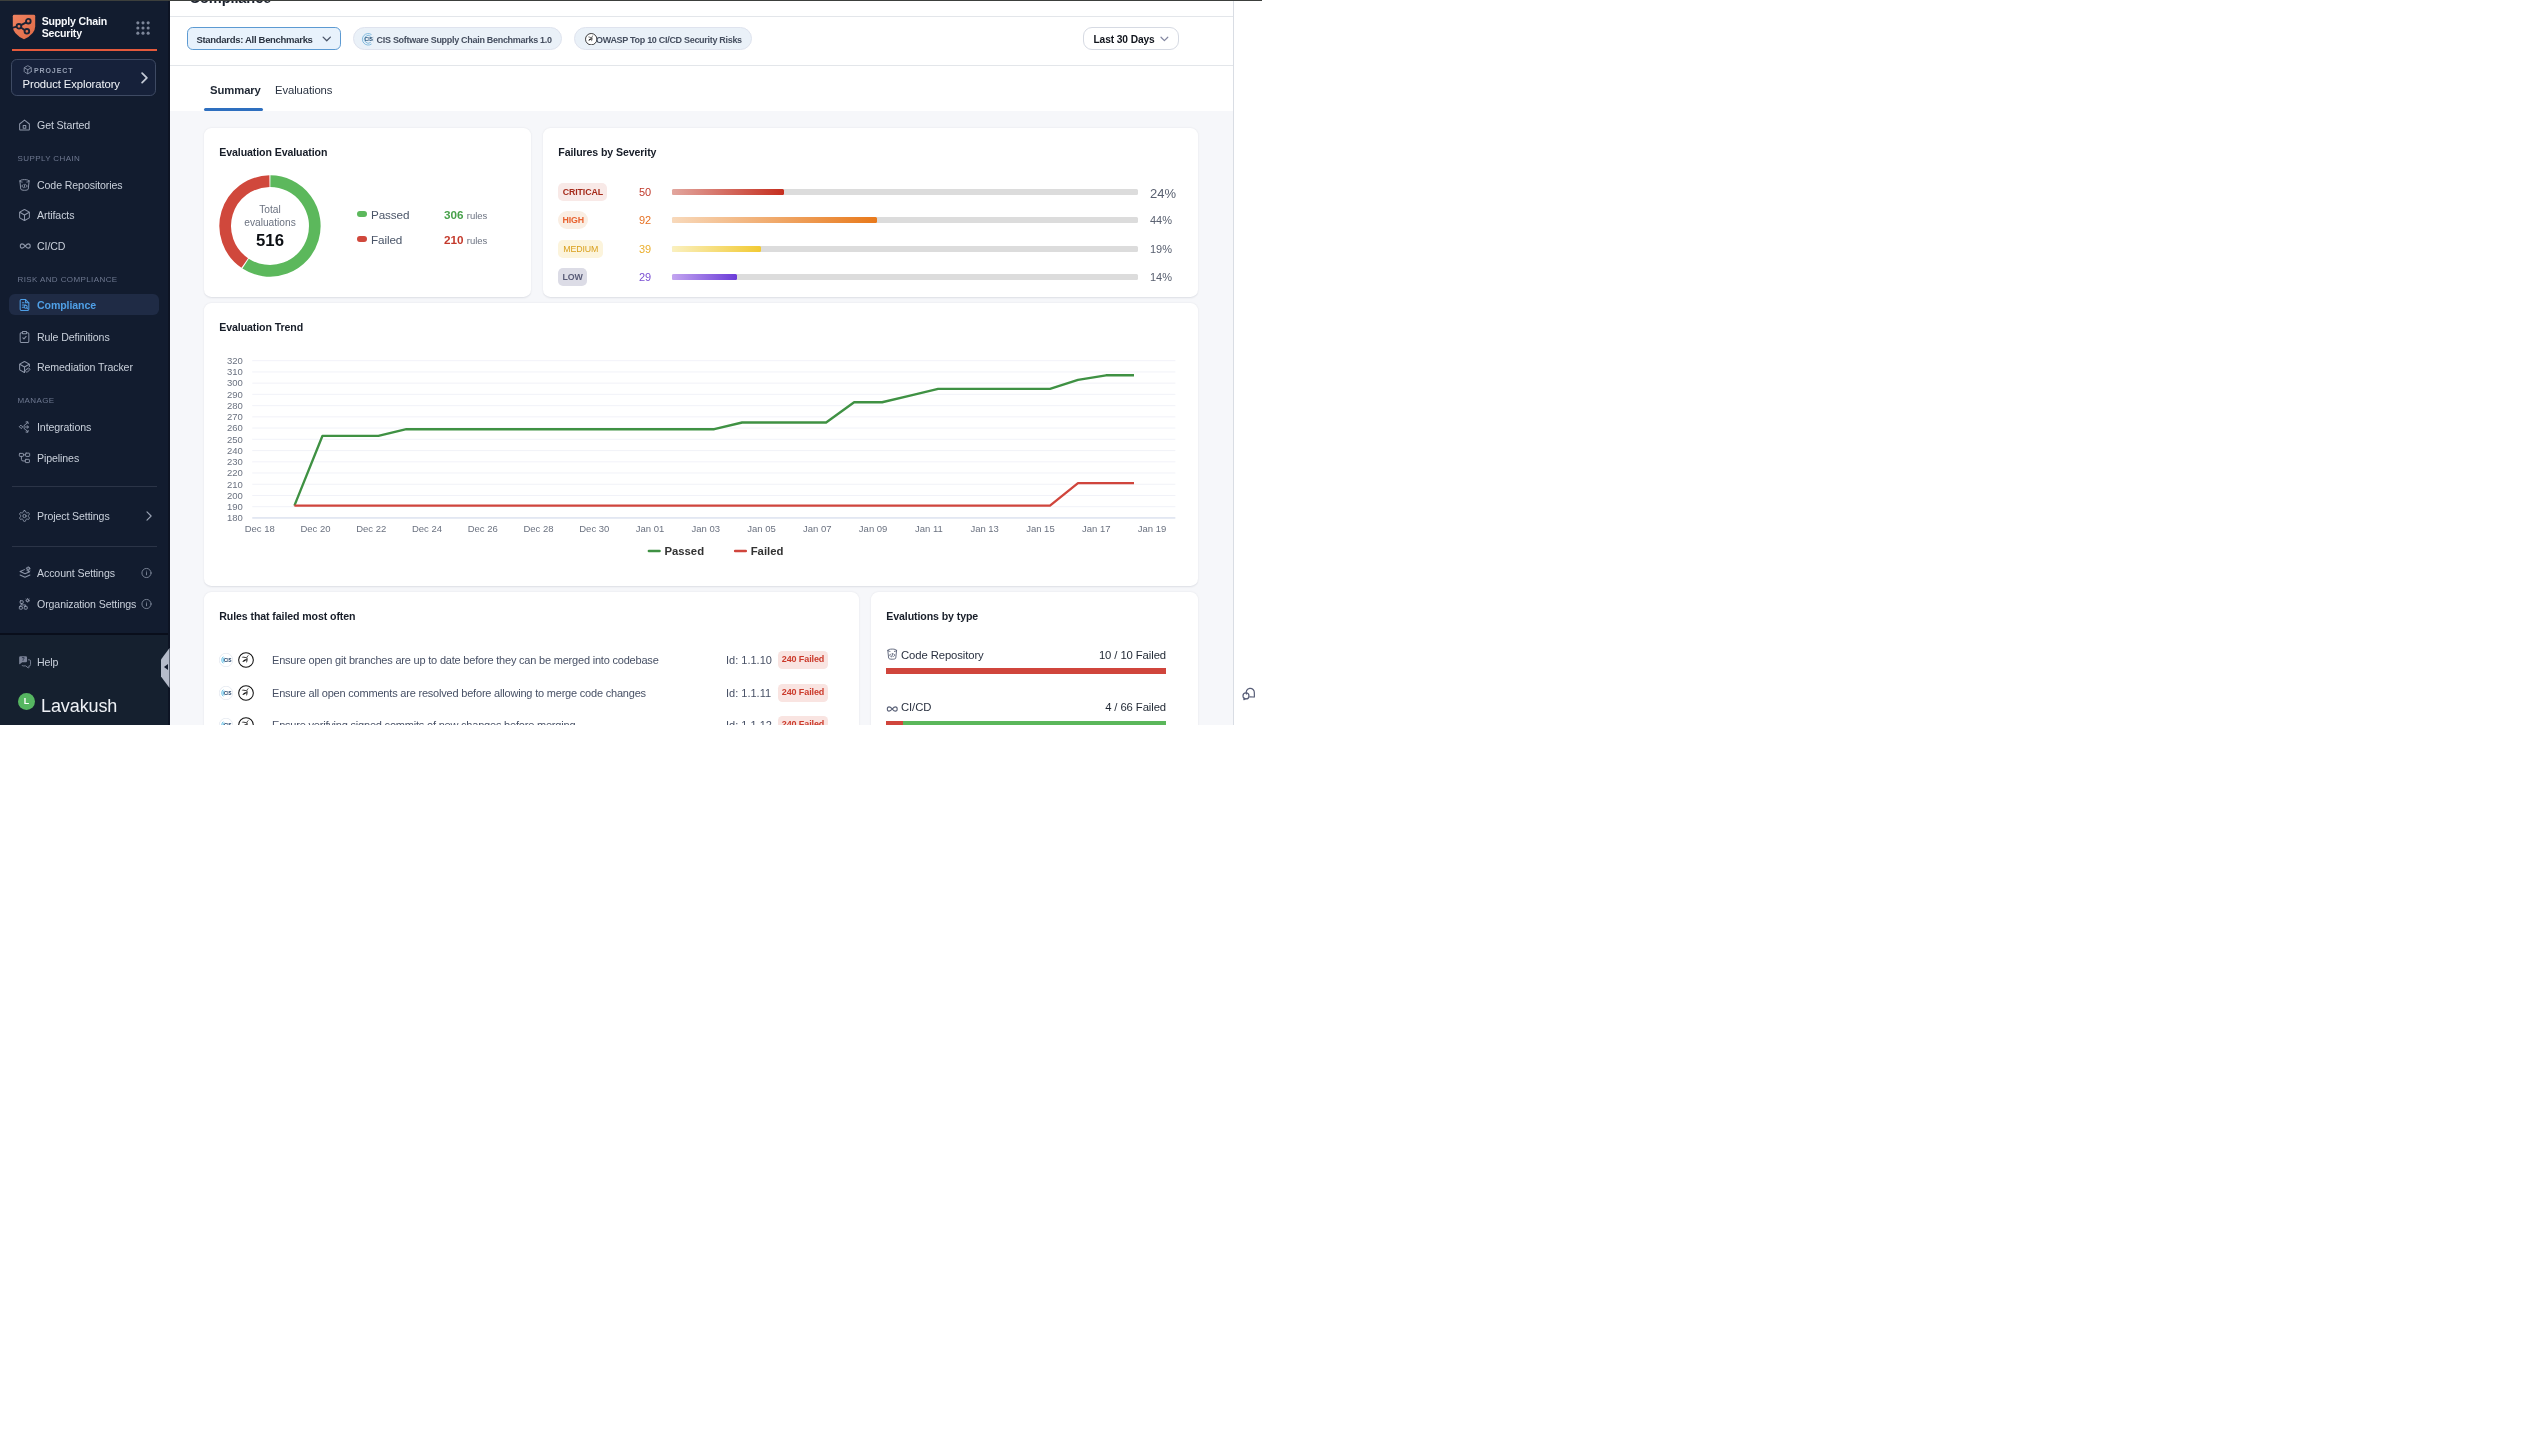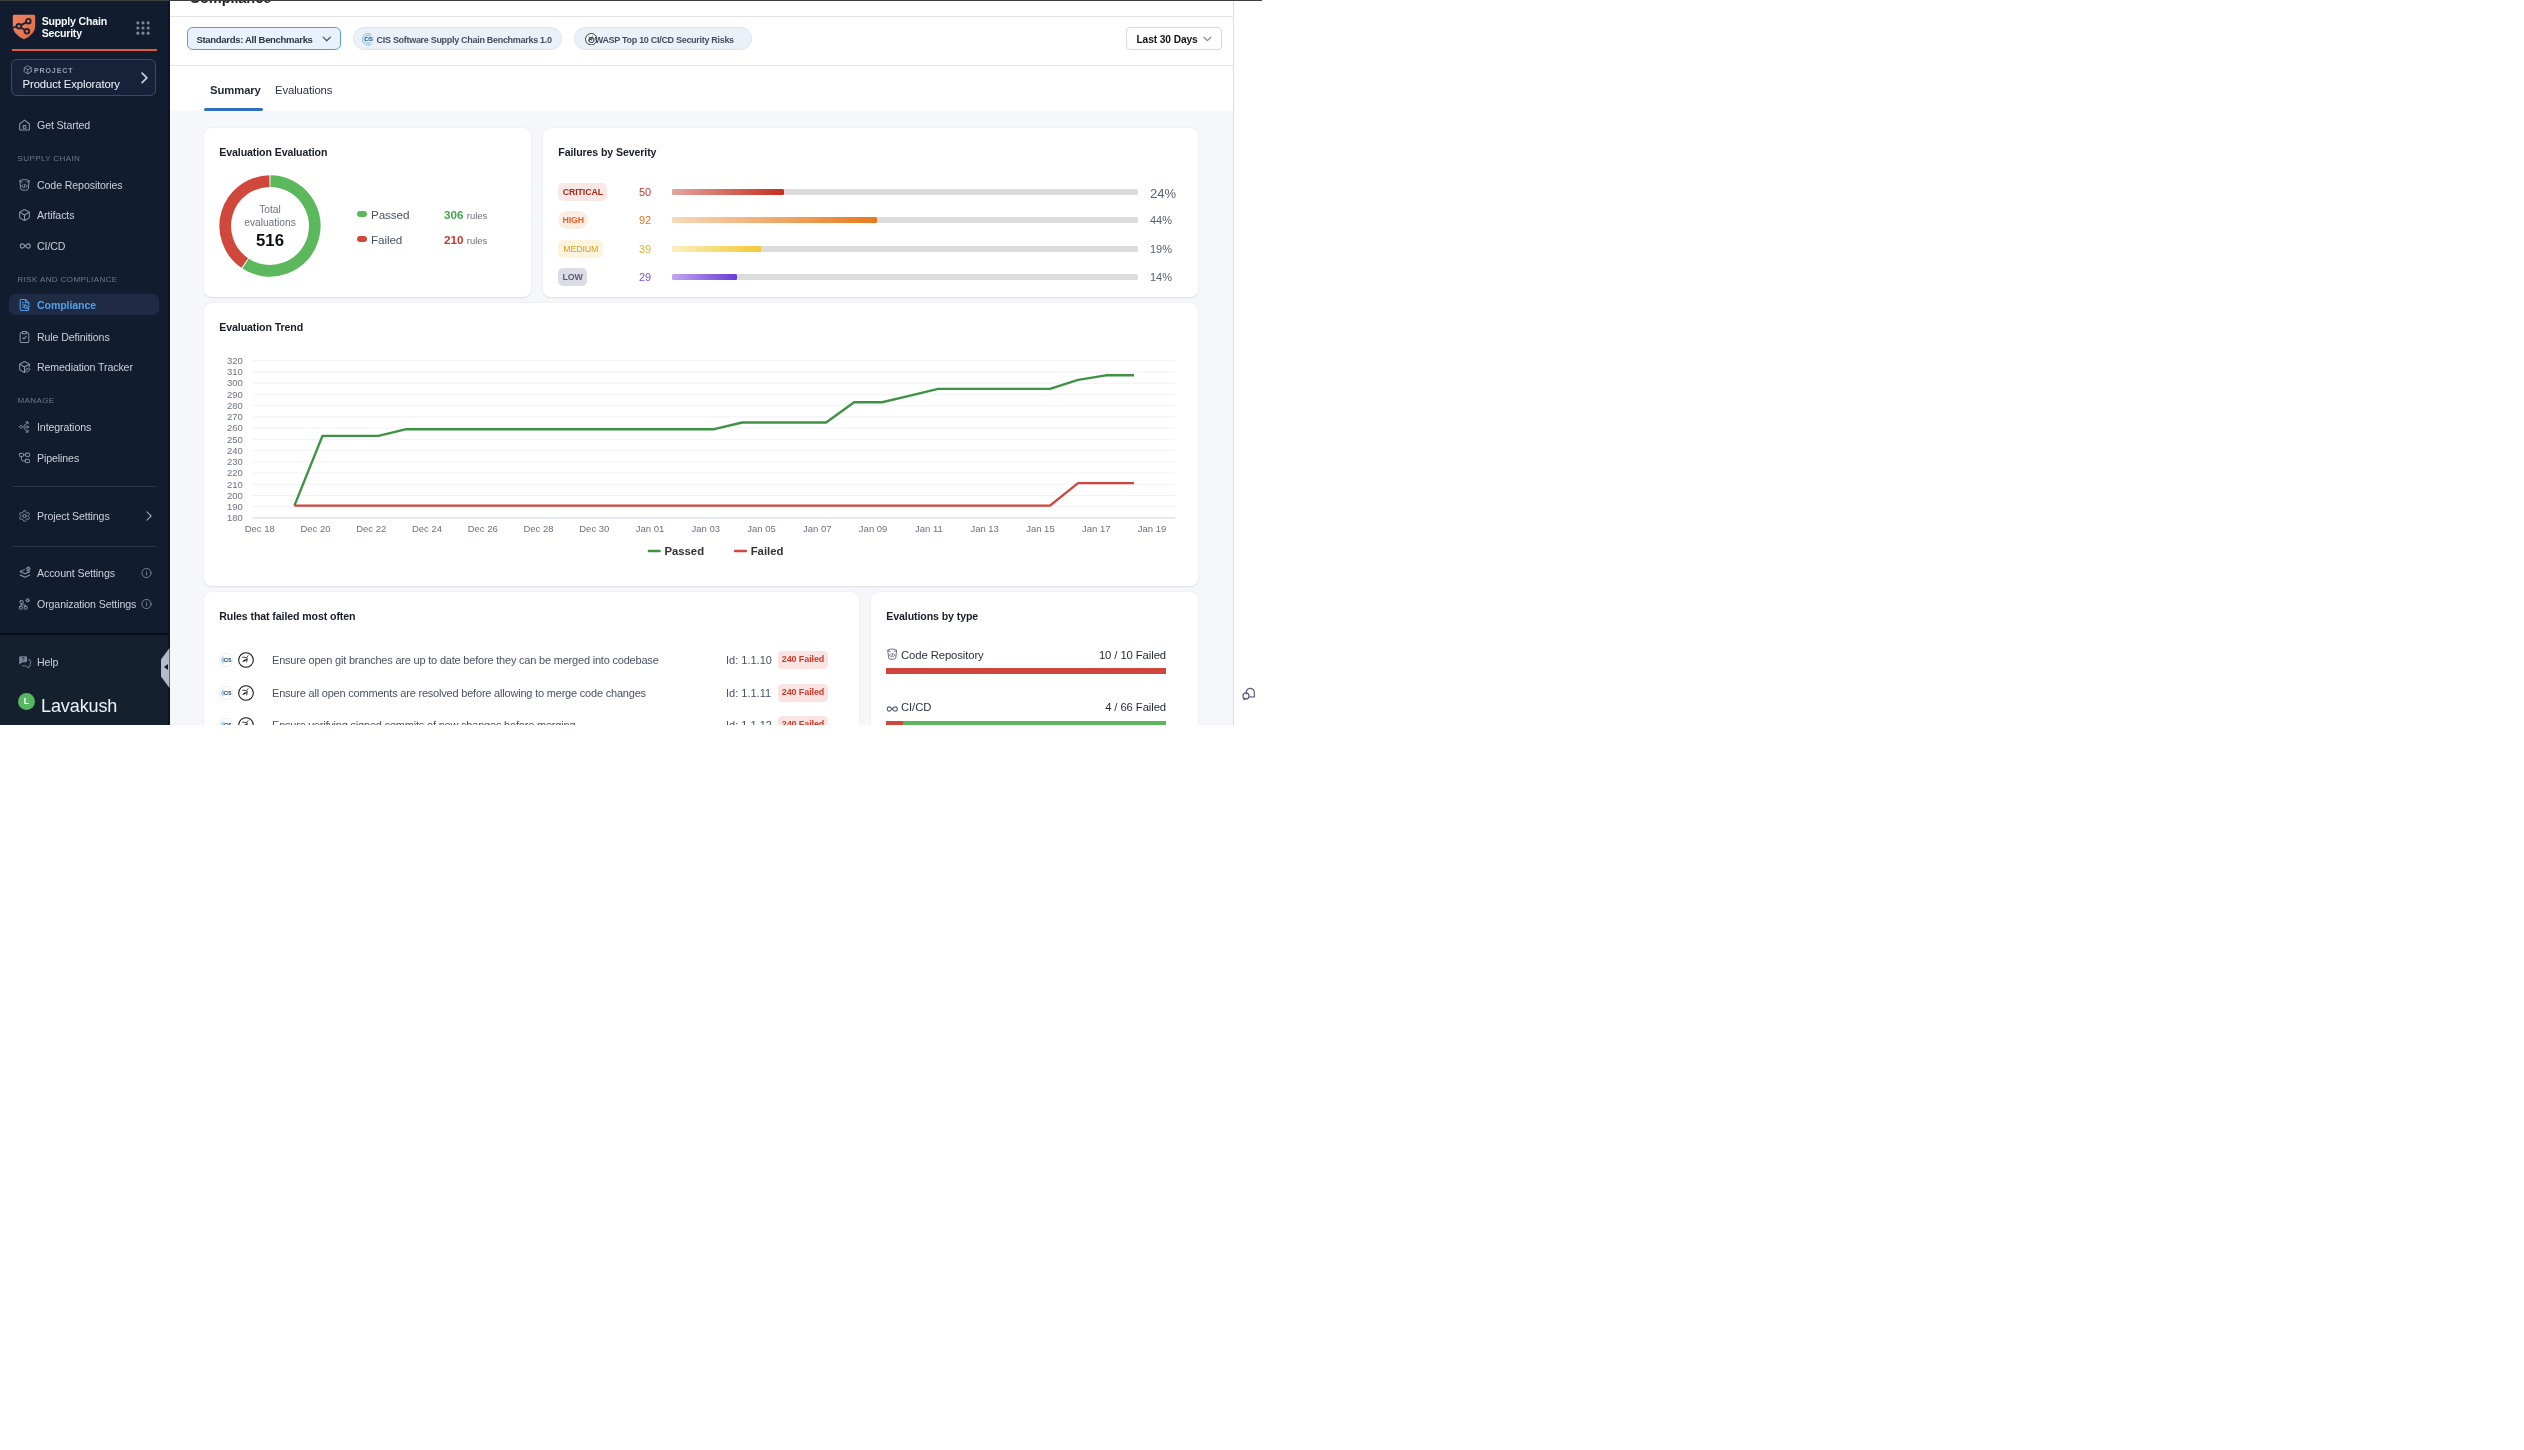--- a/index.html
+++ b/index.html
@@ -34,21 +34,21 @@
   .collapse-arrow { position:absolute; left:164px; top:664px; width:0; height:0; border-top:3.5px solid transparent; border-bottom:3.5px solid transparent; border-right:4.4px solid #121b2e; z-index:41; }
 
   
   #main { position:absolute; left:169px; top:0; width:1064px; height:725px; background:#fff; }
   #pagetitle { position:absolute; left:20.5px; top:-7.3px; font-size:14.6px; line-height:11.7px; font-weight:bold; color:#1a202c; letter-spacing:-0.1px; }
   .hdiv { position:absolute; left:0; width:1064px; height:0.7px; background:#e3e6ea; }
   .sel-standards { position:absolute; left:18px; top:27px; width:154px; height:23px; background:#e8f2fc; border:1.1px solid #5c9ad2; border-radius:5.8px; }
   .sel-standards .tx { position:absolute; left:8.4px; top:6.2px; font-size:9.5px; font-weight:bold; color:#2b3442; letter-spacing:-0.3px; }
   .chip { position:absolute; top:27px; height:23.4px; background:#eaf1f8; border:0.7px solid #dfe3ee; border-radius:11.7px; }
   .chip .tx { position:absolute; top:6.6px; font-size:9px; font-weight:bold; color:#454e5f; white-space:nowrap; letter-spacing:-0.3px; }
-  .sel-days { position:absolute; left:914px; top:27px; width:96px; height:22.6px; background:#fff; border:0.7px solid #d6dae3; border-radius:4px;margin-left:43px; }
+  .sel-days { position:absolute; left:914px; top:27px; width:96px; height:22.6px; background:#fff; border:0.7px solid #d6dae3; border-radius:9px; }
   .sel-days .tx { position:absolute; left:9.5px; top:5.8px; font-size:10.2px; font-weight:bold; color:#10141c; letter-spacing:-0.1px; }
   .tab1 { position:absolute; left:41px; top:84px; font-size:11.3px; font-weight:bold; color:#1f2733; letter-spacing:-0.1px; }
   .tab2 { position:absolute; left:106px; top:84px; font-size:11.3px; color:#2a3342; letter-spacing:-0.1px; }
   .tab-underline { position:absolute; left:35px; top:108px; width:59px; height:2.6px; border-radius:1.5px; background:#2e6fbf; }
 
   
   #content { position:absolute; left:169px; top:111px; width:1064px; height:614px; background:#f6f7fa; }
   .card { position:absolute; background:#fff; border-radius:7.3px; box-shadow:0 0.7px 2.2px rgba(20,30,55,0.07), 0 0.7px 1.5px rgba(20,30,55,0.04); }
   .card-title { position:absolute; left:15.3px; top:18px; font-size:10.6px; font-weight:bold; color:#171d28; letter-spacing:-0.1px; }
   #gutter { position:absolute; left:1233px; top:0; width:29px; height:725px; background:#fff; border-left:0.7px solid #d9dde4; z-index:35; }
@@ -276,21 +276,21 @@
       <div class="tx" style="left:22.6px">CIS Software Supply Chain Benchmarks 1.0</div>
     </div>
     <div class="chip" style="left:405px;width:178px">
       <svg style="position:absolute;left:10px;top:5.1px" width="12.4" height="12.4" viewBox="0 0 34 34">
         <circle cx="17" cy="17" r="15.6" fill="#fff" stroke="#111" stroke-width="2.2"></circle>
         <path fill="#0c0c0c" d="M19.1 10.3c1.6 2.7 1.7 7.8-.4 13.1-1.4-4-1.3-9.4.4-13.1z"></path>
           <path fill="#0c0c0c" d="M18 12.9 7.6 10.9c3.4-1.5 7.8-1 10.6.7z"></path>
           <path fill="#0c0c0c" d="M17.6 14.7c-3.8.9-7 3.2-8.4 6.3 3.6-.3 7-2.6 8.8-5.3z"></path>
           <path d="m18.3 11 4-3.8" stroke="#0c0c0c" stroke-width="1.7"></path>
       </svg>
-      <div class="tx" style="left:13px">OWASP Top 10 CI/CD Security Risks</div>
+      <div class="tx" style="left:21px">OWASP Top 10 CI/CD Security Risks</div>
     </div>
     <div class="sel-days">
       <div class="tx">Last 30 Days</div>
       <svg style="position:absolute;right:8.8px;top:8px" width="8.8" height="5.8" viewBox="0 0 13 8" fill="none" stroke="#8286a0" stroke-width="1.8" stroke-linecap="round" stroke-linejoin="round">
           <path d="m1.5 1.5 5 5 5-5"></path>
         </svg>
     </div>
     <div class="hdiv" style="top:65px"></div>
     <div class="tab1">Summary</div>
     <div class="tab2">Evaluations</div>

